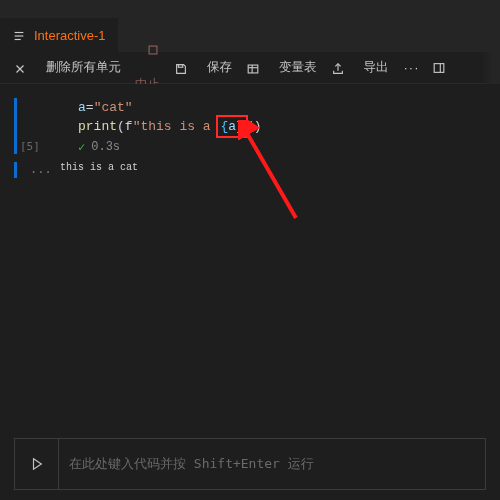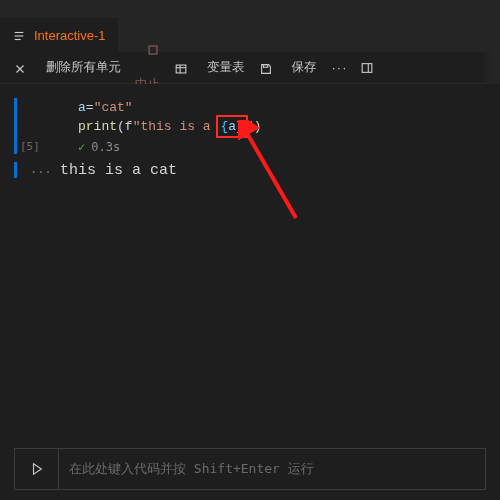--- a/index.html
+++ b/index.html
@@ -85,41 +85,41 @@
     padding:0 2px;
     margin:-2px -2px;
   }
   .status {
     margin-left:78px; margin-top:4px;
     display:flex; align-items:center; gap:6px;
     color:#6fa66f; font-size:12px;
     font-family: Consolas, monospace;
   }
   .status .chk { color:#3fb93f; }
-  .status .time { color:#8a8a8a; }
+  .status .time { color:#8a8a8a;font-family:Liberation Mono, monospace; }
   .outcell {
     position:relative; padding:4px 0;
   }
   .out-dots {
     position:absolute; left:30px; top:4px;
     color:#7a7a7a; font-size:12px;
     font-family: Consolas, monospace;
   }
   .out-text {
     margin-left:60px;
     font-family: Consolas, "Courier New", monospace;
-    font-size:15px; color:#d4d4d4;
+    font-size:10px; color:#d4d4d4;
   }
   
   .arrow {
     position:absolute; pointer-events:none;
   }
   
   .bottombox {
-    position:absolute; left:14px; right:14px; bottom:10px; height:42px;
+    position:absolute; left:14px; right:14px; bottom:10px; height:52px;
     border:1px solid #3c3c3c;
     display:flex; align-items:flex-end;
     background:#1e1e1e;
   }
   .runbtn {
     width:44px; height:100%;
     display:flex;align-items:center;justify-content:center;
     border-right:1px solid #3c3c3c;
   }
   .binput {
@@ -164,32 +164,40 @@
     <span>删除所有单元</span>
   </div>
   <div class="tbtn stop">
     <svg viewBox="0 0 16 16" fill="none" stroke="#8a5a5a" stroke-width="1.4">
         <rect x="3.5" y="3.5" width="9" height="9"></rect>
       </svg>
     <span>中止</span>
   </div>
   <div class="tbtn">
     <svg viewBox="0 0 16 16" fill="none" stroke="#c5c5c5" stroke-width="1.3">
+        <path d="M3 3h8l2 2v8H3z"></path>
+        <rect x="5" y="3" width="5" height="3"></rect>
+      </svg>
+    <span>保存</span>
+  </div>
+  <div class="tbtn">
+    <svg viewBox="0 0 16 16" fill="none" stroke="#c5c5c5" stroke-width="1.3">
         <rect x="2.5" y="3.5" width="11" height="9"></rect>
         <line x1="2.5" y1="6.5" x2="13.5" y2="6.5"></line>
         <line x1="7" y1="3.5" x2="7" y2="12.5"></line>
       </svg>
     <span>变量表</span>
   </div>
   <div class="tbtn">
     <svg viewBox="0 0 16 16" fill="none" stroke="#c5c5c5" stroke-width="1.3">
-        <path d="M3 3h8l2 2v8H3z"></path>
-        <rect x="5" y="3" width="5" height="3"></rect>
-      </svg>
-    <span>保存</span>
+        <path d="M8 2v8"></path>
+        <polyline points="5,5 8,2 11,5"></polyline>
+        <path d="M3 10v3h10v-3"></path>
+      </svg>
+    <span>导出</span>
   </div>
   <div class="dots">···</div>
   <div class="tbtn" style="padding:2px 2px;">
     <svg viewBox="0 0 16 16" fill="none" stroke="#c5c5c5" stroke-width="1.3">
         <rect x="2.5" y="3" width="11" height="10"></rect>
         <line x1="9.5" y1="3" x2="9.5" y2="13"></line>
       </svg>
   </div>
 </div>
 

